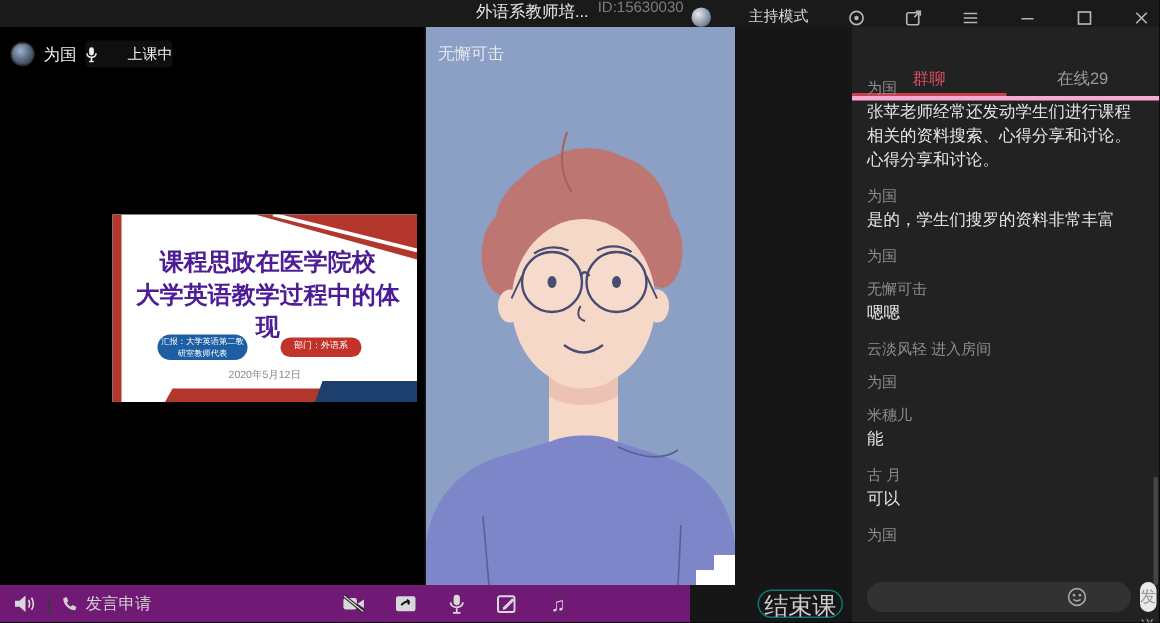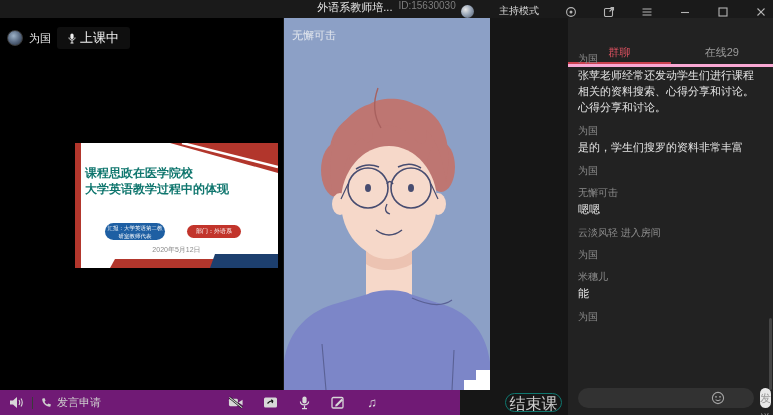--- a/index.html
+++ b/index.html
@@ -19,27 +19,27 @@
   .tb-ic svg { display:block; }
 
   
   .stage { position:absolute; left:0; top:18px; width:568px; height:372px; background:#161616; }
   .tile-left { position:absolute; left:0; top:0; width:283px; height:372px; background:#000; overflow:hidden; }
   .tile-center { position:absolute; left:284px; top:0; width:206px; height:372px; background:#8CA0C6; overflow:hidden; }
 
   .tile-overlay { position:absolute; left:7px; top:9px; display:flex; align-items:center; gap:6px; z-index:5; }
   .ov-avatar { width:16px; height:16px; border-radius:50%; background:radial-gradient(circle at 40% 35%, #9db2c8 0%, #5a6b83 50%, #222c3a 100%); border:1px solid #3a3a3a; }
   .ov-name { color:#f0f0f0; font-size:11px; text-shadow:0 1px 2px rgba(0,0,0,.8); }
-  .ov-badge { display:flex; align-items:center; gap:4px; background:rgba(18,18,18,.85); border-radius:3px; padding:2px 11px; color:#f0f0f0; font-size:13px; }
+  .ov-badge { display:flex; align-items:center; gap:20px; background:rgba(18,18,18,.85); border-radius:3px; padding:2px 0; color:#f0f0f0; font-size:10px; }
   .tile-label { position:absolute; left:8px; top:10px; color:#e3e7ee; font-size:11px; z-index:5; }
 
   
   .slide { position:absolute; left:75px; top:125px; width:203px; height:125px; background:#fff; }
   .slide svg.bgshapes { position:absolute; inset:0; }
-  .slide-title { position:absolute; left:10px; right:6px; top:22px; text-align:left; color:#0f766e; font-weight:bold; font-size:12px; line-height:1.35; }
+  .slide-title { position:absolute; left:10px; right:6px; top:22px; text-align:center; color:#4c1d95; font-weight:bold; font-size:16px; line-height:1.35; }
   .pill { position:absolute; border-radius:9px; color:#fff; text-align:center; }
   .pill-blue { left:30px; top:80px; width:60px; height:17px; background:#1e5fa3; font-size:5.5px; line-height:1.4; padding-top:2px; }
   .pill-red { left:112px; top:82px; width:54px; height:13px; background:#c2342b; font-size:6px; line-height:13px; }
   .slide-date { position:absolute; left:0; right:0; top:102px; text-align:center; color:#8a8a8a; font-size:7px; }
 
   
   .tile-center svg.person { position:absolute; inset:0; }
 
   
   .sidebar { position:absolute; left:568px; top:18px; width:205px; height:397px; background:#222222; }
@@ -225,20 +225,24 @@
           <div class="msg-system">云淡风轻 进入房间</div>
         </div>
         <div class="msg">
           <div class="msg-name">为国</div>
         </div>
         <div class="msg">
           <div class="msg-name">米穗儿</div>
           <div class="msg-text">能</div>
         </div>
         <div class="msg">
+          <div class="msg-name">古 月</div>
+          <div class="msg-text">可以</div>
+        </div>
+        <div class="msg">
           <div class="msg-name">为国</div>
         </div>
       </div>
     <div class="chat-scrollbar"></div>
     <div class="chat-input-row">
       <input class="chat-input" type="text" value="" style="">
       <span class="emoji-btn">
         <svg width="14" height="14" viewBox="0 0 14 14">
             <circle cx="7" cy="7" r="5.6" fill="none" stroke="#a5a5a5" stroke-width="1.1"></circle>
             <circle cx="5" cy="5.8" r="0.9" fill="#a5a5a5"></circle>

